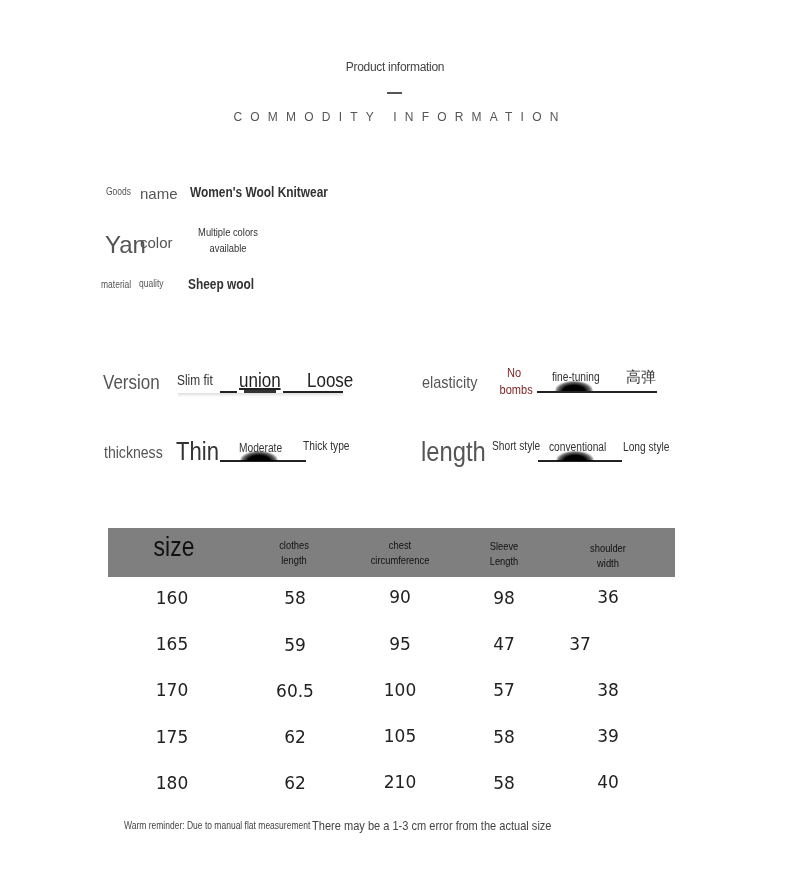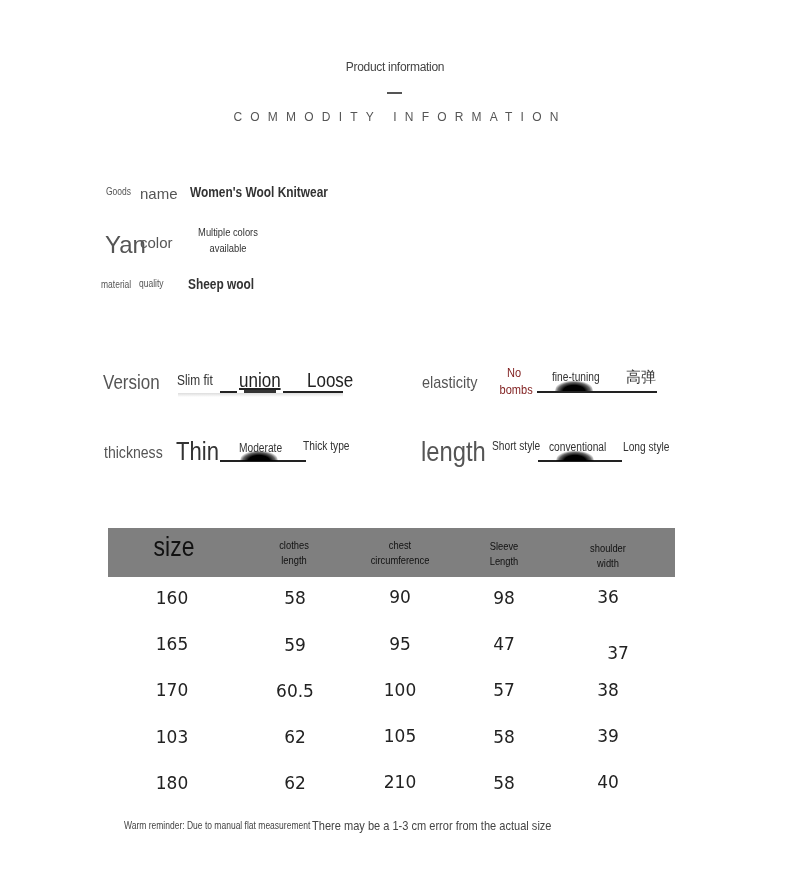--- a/index.html
+++ b/index.html
@@ -128,31 +128,31 @@
     <div class="td" style="left:255px; top:588px;">58</div>
     <div class="td" style="left:360px; top:587px;">90</div>
     <div class="td" style="left:464px; top:588px;">98</div>
     <div class="td" style="left:568px; top:587px;">36</div>
   </div>
   <div>
     <div class="td" style="left:132px; top:634px;">165</div>
     <div class="td" style="left:255px; top:635px;">59</div>
     <div class="td" style="left:360px; top:634px;">95</div>
     <div class="td" style="left:464px; top:634px;">47</div>
-    <div class="td" style="left:578px; top:634px;margin-top:9px;">37</div>
+    <div class="td" style="left:540px; top:634px;">37</div>
   </div>
   <div>
     <div class="td" style="left:132px; top:680px;">170</div>
     <div class="td" style="left:255px; top:681px;">60.5</div>
     <div class="td" style="left:360px; top:680px;">100</div>
     <div class="td" style="left:464px; top:680px;">57</div>
     <div class="td" style="left:568px; top:680px;">38</div>
   </div>
   <div>
-    <div class="td" style="left:132px; top:727px;">103</div>
+    <div class="td" style="left:132px; top:727px;">175</div>
     <div class="td" style="left:255px; top:727px;">62</div>
     <div class="td" style="left:360px; top:726px;">105</div>
     <div class="td" style="left:464px; top:727px;">58</div>
     <div class="td" style="left:568px; top:726px;">39</div>
   </div>
   <div>
     <div class="td" style="left:132px; top:773px;">180</div>
     <div class="td" style="left:255px; top:773px;">62</div>
     <div class="td" style="left:360px; top:772px;">210</div>
     <div class="td" style="left:464px; top:773px;">58</div>

